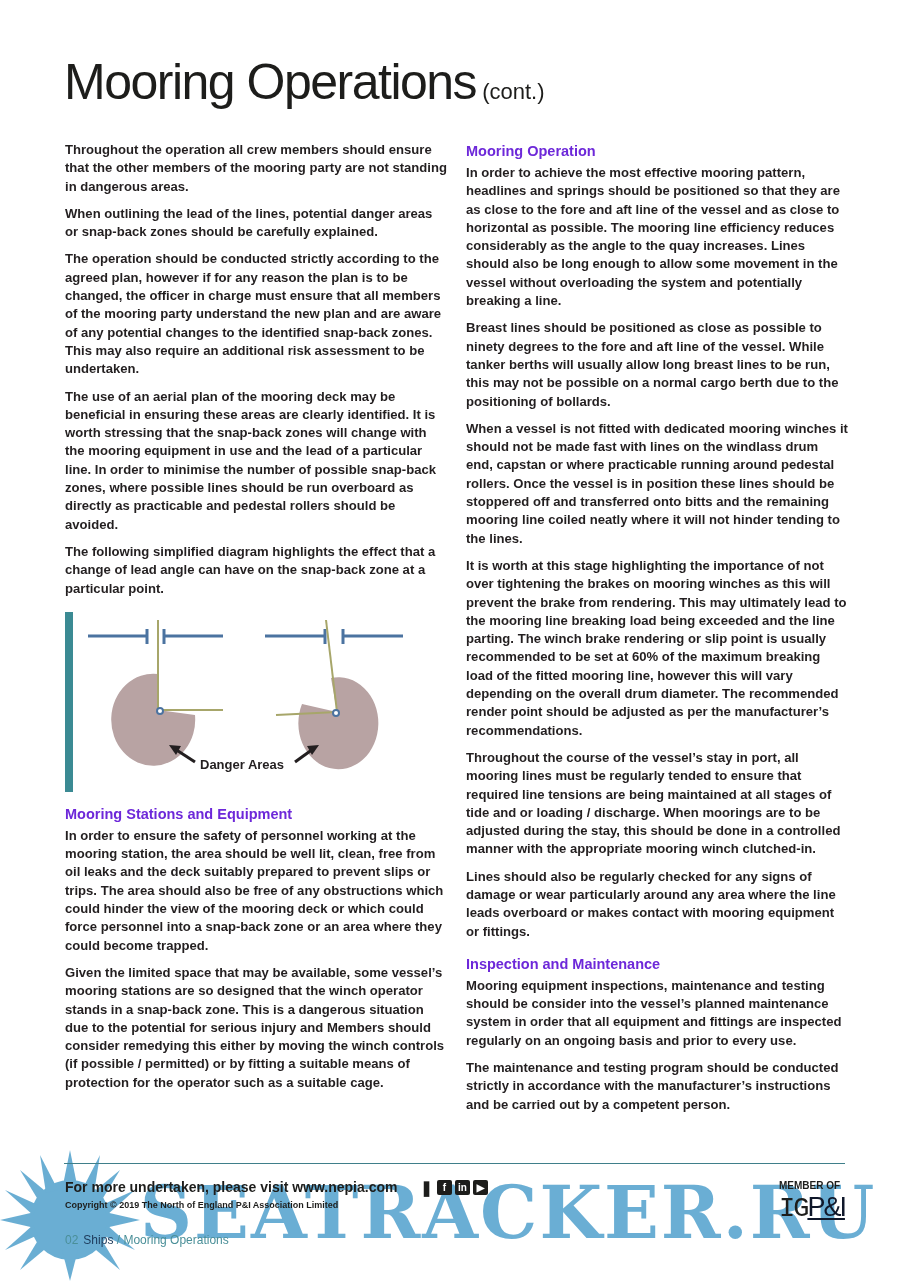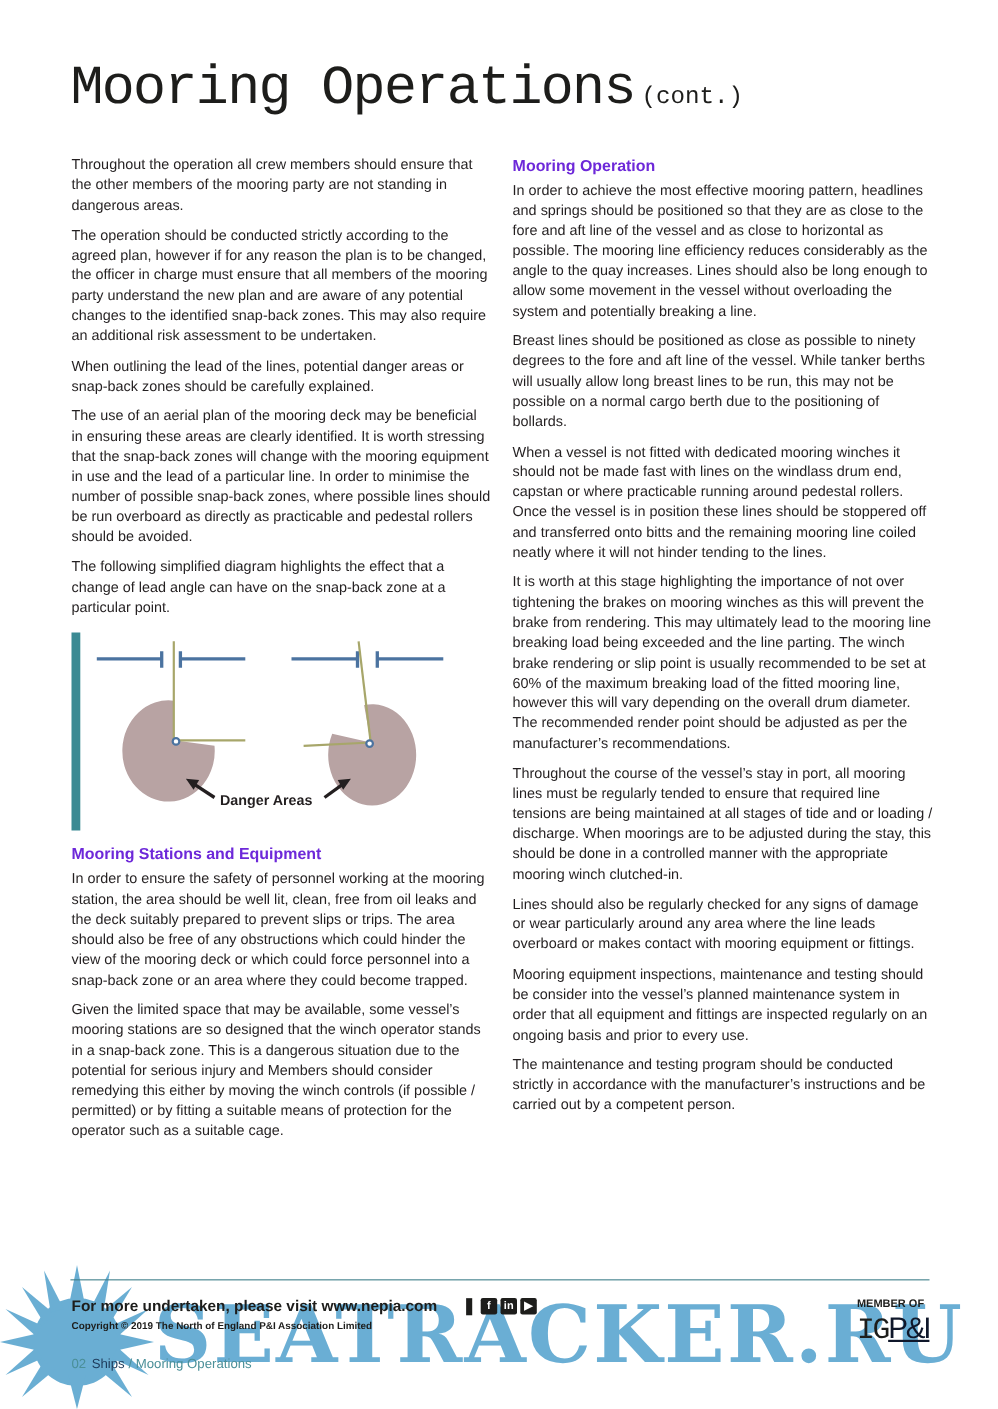--- a/index.html
+++ b/index.html
@@ -1,25 +1,25 @@
 <!DOCTYPE html>
 <html><head>
 <meta charset="utf-8">
 <style>
   html, body { margin: 0; padding: 0; background: #ffffff; }
   body { width: 907px; height: 1281px; position: relative; overflow: hidden;
          font-family: "Liberation Sans", sans-serif; color: #231f20; }
   .title { position: absolute; left: 64px; top: 52px; margin: 0;
-           font-family: Liberation Mono, monospace; font-weight: 300; font-size: 50px;
+           font-family: Liberation Sans, sans-serif; font-weight: 300; font-size: 50px;
            letter-spacing: -1.5px; color: #1d1d1b; line-height: 60px; white-space: nowrap; }
   .title .cont { font-size: 22px; letter-spacing: 0; margin-left: 6px; }
   .col { position: absolute; width: 382px; font-size: 13.1px; line-height: 18.3px; }
   .col.left { left: 65px; top: 141px; }
   .col.right { left: 466px; top: 141px; }
-  .col p { margin: 0 0 9px 0; }
+  .col p { margin: 0 0 9px 0; font-weight: bold; }
   .col h2 { margin: 0 0 3px 0; font-size: 14.5px; font-weight: bold; color: #6d28d9; line-height: 20px; }
   .col h2.spaced { margin-top: 13px; }
   .diagram { position: relative; width: 382px; height: 180px; margin: 14px 0 12px 0; }
   .diagram .bar { position: absolute; left: 0; top: 0; width: 8px; height: 180px; background: #3b8a93; }
   .diagram svg { position: absolute; left: 0; top: 0; }
   .diag-label { position: absolute; left: 135px; top: 144px; font-weight: bold; font-size: 13px; color: #231f20; }
   .footer-rule { position: absolute; left: 64px; top: 1163px; width: 781px; height: 1px; background: #3f7f8a; }
   .more-info { position: absolute; left: 65px; top: 1179px; font-weight: bold; font-size: 14px; color: #1d1d1b; white-space: nowrap; }
   .social { position: absolute; left: 419px; top: 1180px; display: flex; gap: 3px; }
   .social span { display: inline-block; width: 15px; height: 15px; background: #1d1d1b; color: #fff;
@@ -38,22 +38,22 @@
   .wm-text { position: absolute; left: 140px; top: 1170px; font-family: "DejaVu Serif", serif; font-weight: bold;
              font-size: 72px; letter-spacing: 2px; color: rgba(80,160,205,0.85); white-space: nowrap; pointer-events: none; }
 </style>
 </head>
 <body>
 
 <h1 class="title"><span>Mooring Operations</span><span class="cont">(cont.)</span></h1>
 
 <div class="col left">
   <p>Throughout the operation all crew members should ensure that the other members of the mooring party are not standing in dangerous areas.</p>
+  <p>When outlining the lead of the lines, potential danger areas or snap-back zones should be carefully explained.</p>
   <p>The operation should be conducted strictly according to the agreed plan, however if for any reason the plan is to be changed, the officer in charge must ensure that all members of the mooring party understand the new plan and are aware of any potential changes to the identified snap-back zones. This may also require an additional risk assessment to be undertaken.</p>
-  <p>When outlining the lead of the lines, potential danger areas or snap-back zones should be carefully explained.</p>
   <p>The use of an aerial plan of the mooring deck may be beneficial in ensuring these areas are clearly identified. It is worth stressing that the snap-back zones will change with the mooring equipment in use and the lead of a particular line. In order to minimise the number of possible snap-back zones, where possible lines should be run overboard as directly as practicable and pedestal rollers should be avoided.</p>
   <p>The following simplified diagram highlights the effect that a change of lead angle can have on the snap-back zone at a particular point.</p>
 
   <div class="diagram">
     <div class="bar"></div>
     <svg width="382" height="180" viewBox="0 0 382 180">
 
       <g>
         <line x1="23" y1="24" x2="82" y2="24" stroke="#4b73a0" stroke-width="3"></line>
         <line x1="82" y1="17" x2="82" y2="32" stroke="#4b73a0" stroke-width="3"></line>
@@ -89,20 +89,21 @@
 </div>
 
 <div class="col right">
   <h2>Mooring Operation</h2>
   <p>In order to achieve the most effective mooring pattern, headlines and springs should be positioned so that they are as close to the fore and aft line of the vessel and as close to horizontal as possible. The mooring line efficiency reduces considerably as the angle to the quay increases.  Lines should also be long enough to allow some movement in the vessel without overloading the system and potentially breaking a line.</p>
   <p>Breast lines should be positioned as close as possible to ninety degrees to the fore and aft line of the vessel. While tanker berths will usually allow long breast lines to be run, this may not be possible on a normal cargo berth due to the positioning of bollards.</p>
   <p>When a vessel is not fitted with dedicated mooring winches it should not be made fast with lines on the windlass drum end, capstan or where practicable running around pedestal rollers. Once the vessel is in position these lines should be stoppered off and transferred onto bitts and the remaining mooring line coiled neatly where it will not hinder tending to the lines.</p>
   <p>It is worth at this stage highlighting the importance of not over tightening the brakes on mooring winches as this will prevent the brake from rendering. This may ultimately lead to the mooring line breaking load being exceeded and the line parting. The winch brake rendering or slip point is usually recommended to be set at 60% of the maximum breaking load of the fitted mooring line, however this will vary depending on the overall drum diameter. The recommended render point should be adjusted as per the manufacturer’s recommendations.</p>
   <p>Throughout the course of the vessel’s stay in port, all mooring lines must be regularly tended to ensure that required line tensions are being maintained at all stages of tide and or loading / discharge. When moorings are to be adjusted during the stay, this should be done in a controlled manner with the appropriate mooring winch clutched-in.</p>
   <p>Lines should also be regularly checked for any signs of damage or wear particularly around any area where the line leads overboard or makes contact with mooring equipment or fittings.</p>
+  <h2 class="spaced">Inspection and Maintenance</h2>
   <p>Mooring equipment inspections, maintenance and testing should be consider into the vessel’s planned maintenance system in order that all equipment and fittings are inspected regularly on an ongoing basis and prior to every use.</p>
   <p>The maintenance and testing program should be conducted strictly in accordance with the manufacturer’s instructions and be carried out by a competent person.</p>
 </div>
 
 <svg class="watermark" viewBox="0 0 907 136">
   <g fill="#5aa6cf" opacity="0.9">
     <circle cx="70" cy="75" r="40"></circle>
     <polygon points="70,5 78,45 62,45"></polygon>
     <polygon points="70,136 78,105 62,105"></polygon>
     <polygon points="0,75 35,67 35,83"></polygon>

